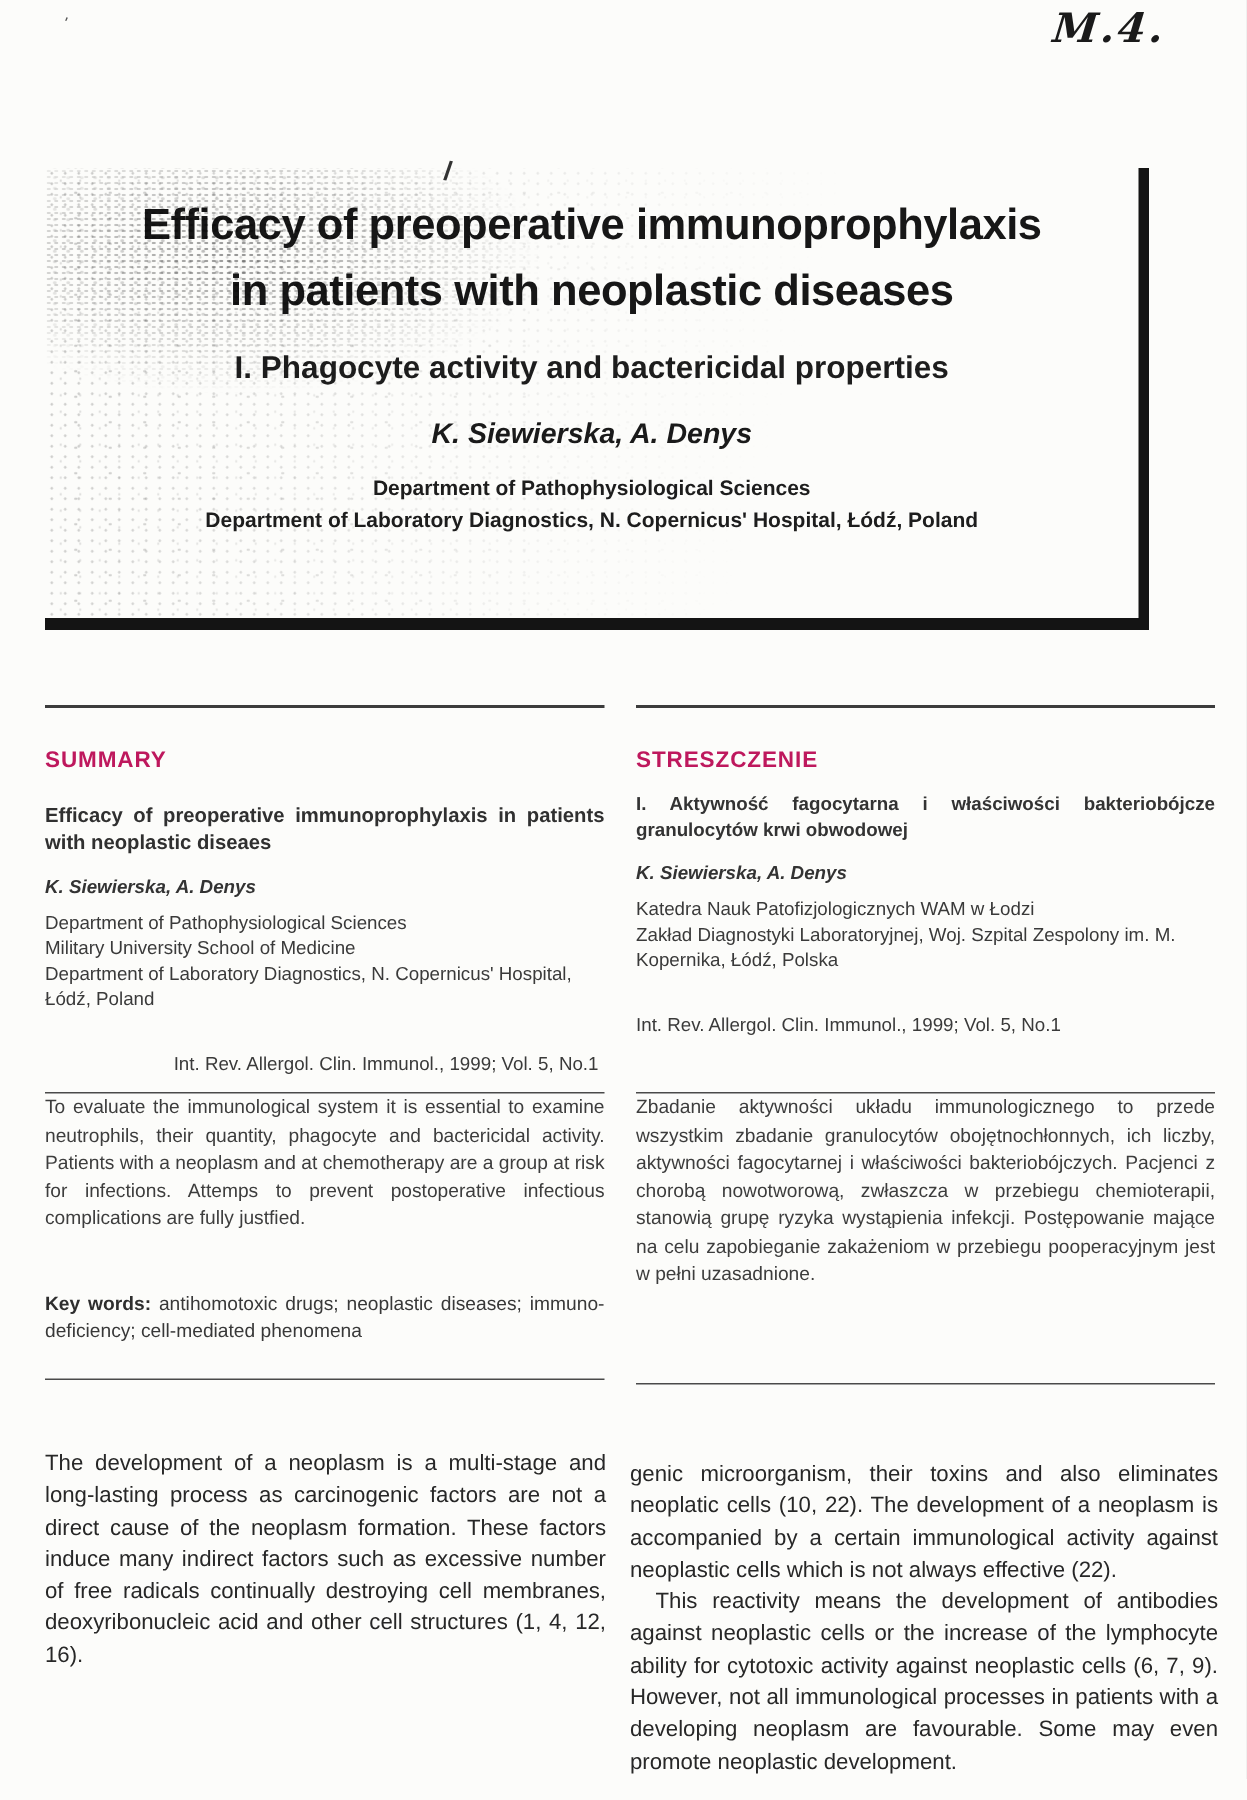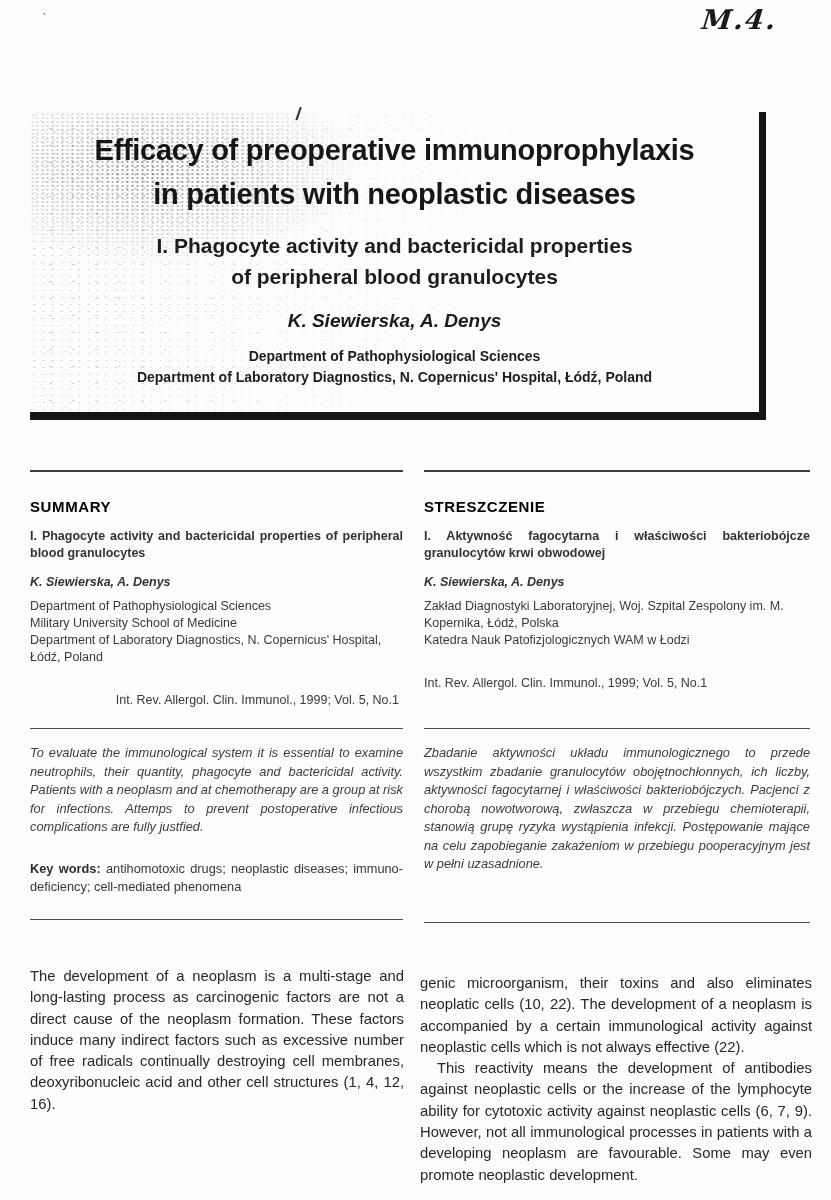--- a/index.html
+++ b/index.html
@@ -56,32 +56,32 @@
     margin:14px 8px 0;font-size:21px;font-weight:bold;line-height:31px;color:#1d1d1d;
   }
   .hdr-authors{
     margin-top:18px;font-size:19px;font-weight:bold;font-style:italic;color:#1a1a1a;
   }
   .hdr-affil{margin-top:14px;font-size:14px;font-weight:bold;line-height:21px;color:#1d1d1d;}
   
   .abs-col{position:absolute;top:470px;height:455px;border-top:2px solid #3c3c3c;}
   .abs-col.left{left:30px;width:373px;}
   .abs-col.right{left:424px;width:386px;}
-  .abs-heading{margin:26px 0 0;font-size:15px;font-weight:bold;letter-spacing:.6px;color:#000000;}
+  .abs-heading{margin:26px 0 0;font-size:15px;font-weight:bold;letter-spacing:.6px;color:#be185d;}
   .abs-title{margin:20px 0 0;font-size:13.5px;font-weight:bold;line-height:18px;text-align:justify;color:#303030;}
   .abs-subtitle{margin:13px 0 0;font-size:12.5px;font-weight:bold;line-height:17px;text-align:justify;color:#333;}
   .abs-authors{margin:13px 0 0;font-size:12.5px;font-weight:bold;font-style:italic;color:#333;}
   .abs-affil{margin:9px 0 0;font-size:12.5px;line-height:17px;color:#3a3a3a;}
   .abs-affil div{margin:0;}
   .abs-citation{margin:27px 0 0;font-size:12.5px;color:#3a3a3a;}
   .abs-col.left .abs-citation{text-align:right;padding-right:4px;}
   .mid-rule{position:absolute;top:256px;left:0;right:0;border-top:1.5px solid #4a4a4a;}
   .abs-text{
-    position:absolute;top:272px;left:0;right:0;
-    font-size:12.8px;font-style:italic;line-height:18.5px;text-align:justify;color:#3d3d3d;
+    position:absolute;top:257px;left:0;right:0;
+    font-size:12.8px;line-height:18.5px;text-align:justify;color:#3d3d3d;
   }
   .abs-keywords{
     position:absolute;left:0;right:0;
     font-size:12.8px;line-height:18px;text-align:justify;color:#383838;
   }
   .abs-col.left .abs-keywords{top:388px;}
   .abs-col.right .abs-keywords{top:396px;}
   .abs-keywords b{color:#2e2e2e;}
   .bottom-rule{position:absolute;left:0;right:0;border-top:1.5px solid #4a4a4a;}
   .abs-col.left .bottom-rule{top:447px;}
@@ -105,52 +105,51 @@
   <div class="header-box">
     <div class="noise"></div>
     <div class="noise-blob"></div>
 
     <div class="main-title">
       <div>Efficacy of preoperative immunoprophylaxis</div>
       <div>in patients with neoplastic diseases</div>
     </div>
     <div class="sub-title">
       <div>I. Phagocyte activity and bactericidal properties</div>
-      <div>of peripheral blood granulocytes</div>
     </div>
     <div class="hdr-authors">K. Siewierska, A. Denys</div>
     <div class="hdr-affil">
       <div>Department of Pathophysiological Sciences</div>
       <div>Department of Laboratory Diagnostics, N. Copernicus' Hospital, Łódź, Poland</div>
     </div>
   </div>
 
   <div class="abs-col left">
     <div class="abs-heading">SUMMARY</div>
-    <div class="abs-subtitle">I. Phagocyte activity and bactericidal properties of peripheral blood granulocytes</div>
+    <div class="abs-title">Efficacy of preoperative immunoprophylaxis in patients with neoplastic diseaes</div>
     <div class="abs-authors">K. Siewierska, A. Denys</div>
     <div class="abs-affil">
       <div>Department of Pathophysiological Sciences</div>
       <div>Military University School of Medicine</div>
       <div>Department of Laboratory Diagnostics, N. Copernicus' Hospital, Łódź, Poland</div>
     </div>
     <div class="abs-citation">Int. Rev. Allergol. Clin. Immunol., 1999; Vol. 5, No.1</div>
     <div class="mid-rule"></div>
     <div class="abs-text">To evaluate the immunological system it is essential to examine neutrophils, their quantity, phagocyte and bactericidal activity. Patients with a neoplasm and at chemotherapy are a group at risk for infections. Attemps to prevent postoperative infectious complications are fully justfied.</div>
     <div class="abs-keywords"><b>Key words:</b><span> antihomotoxic drugs; neoplastic diseases; immuno-deficiency; cell-mediated phenomena</span></div>
     <div class="bottom-rule"></div>
   </div>
 
   <div class="abs-col right">
     <div class="abs-heading">STRESZCZENIE</div>
     <div class="abs-subtitle">I. Aktywność fagocytarna i właściwości bakteriobójcze granulocytów krwi obwodowej</div>
     <div class="abs-authors">K. Siewierska, A. Denys</div>
     <div class="abs-affil">
+      <div>Katedra Nauk Patofizjologicznych WAM w Łodzi</div>
       <div>Zakład Diagnostyki Laboratoryjnej, Woj. Szpital Zespolony im. M. Kopernika, Łódź, Polska</div>
-      <div>Katedra Nauk Patofizjologicznych WAM w Łodzi</div>
     </div>
     <div class="abs-citation">Int. Rev. Allergol. Clin. Immunol., 1999; Vol. 5, No.1</div>
     <div class="mid-rule"></div>
     <div class="abs-text">Zbadanie aktywności układu immunologicznego to przede wszystkim zbadanie granulocytów obojętnochłonnych, ich liczby, aktywności fagocytarnej i właściwości bakteriobójczych. Pacjenci z chorobą nowotworową, zwłaszcza w przebiegu chemioterapii, stanowią grupę ryzyka wystąpienia infekcji. Postępowanie mające na celu zapobieganie zakażeniom w przebiegu pooperacyjnym jest w pełni uzasadnione.</div>
     <div class="bottom-rule"></div>
   </div>
 
   <div class="body-col left">
     <p>The development of a neoplasm is a multi-stage and long-lasting process as carcinogenic factors are not a direct cause of the neoplasm formation. These factors induce many indirect factors such as excessive number of free radicals continually destroying cell membranes, deoxyribonucleic acid and other cell structures (1, 4, 12, 16).</p>
   </div>

